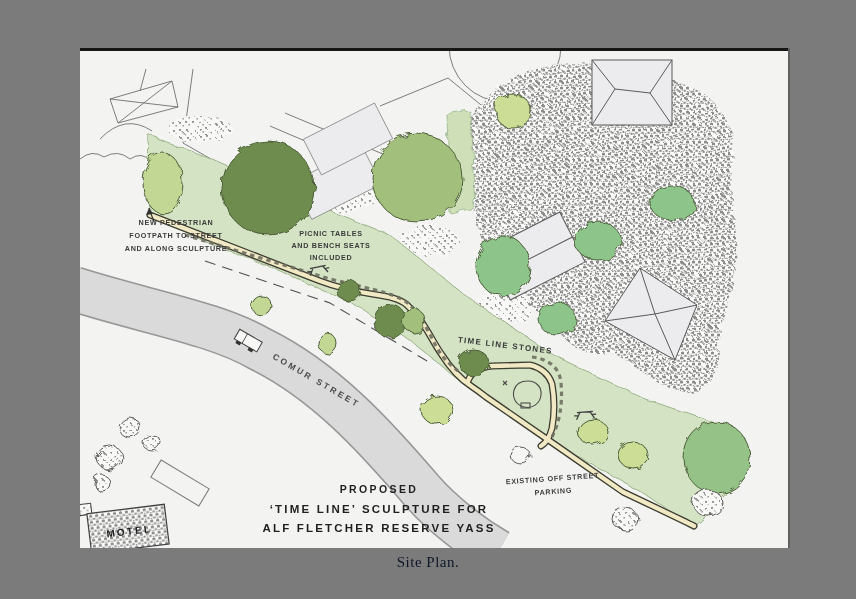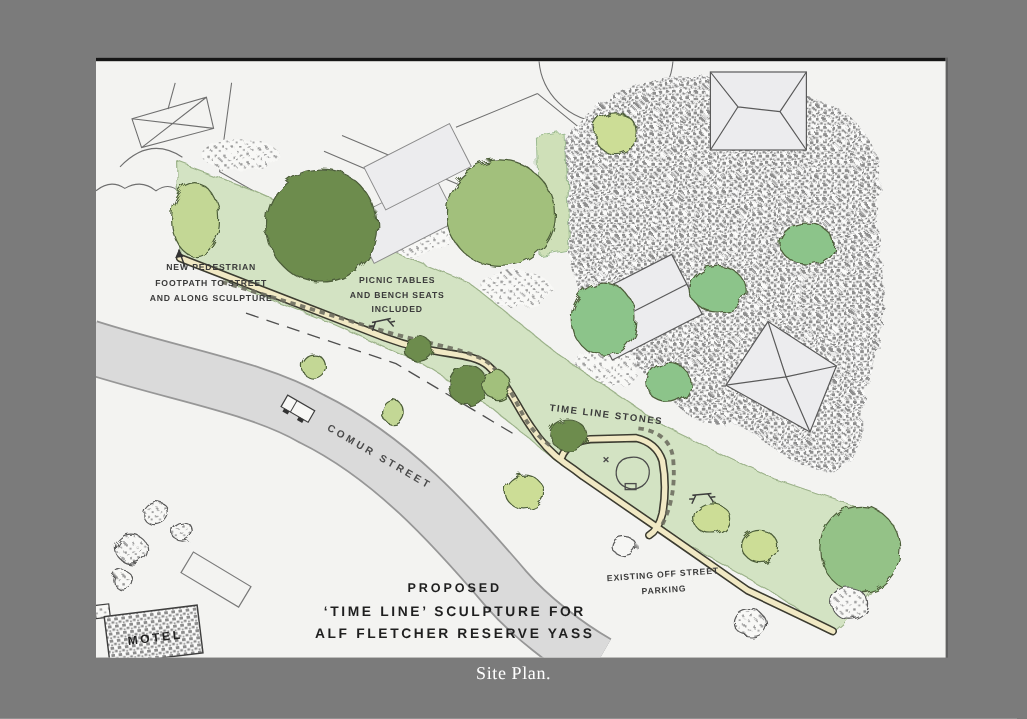--- a/index.html
+++ b/index.html
@@ -11,21 +11,21 @@
   .paper{
     position:absolute;left:80px;top:48px;width:708px;height:497px;
     background:#f3f3f1;
     border-top:3px solid #161616;
     box-shadow:2px 0 0 rgba(20,20,20,.25);
   }
   .paper svg{display:block;width:708px;height:497px;}
   .caption{
     position:absolute;left:0;top:554px;width:856px;text-align:center;
     font-family:"Liberation Serif", serif;
-    font-size:15px;color:#ffffff;letter-spacing:.5px;
+    font-size:15px;color:#0f172a;letter-spacing:.5px;
   }
   text{font-family:"Liberation Sans", sans-serif;}
   .note{font-size:7.2px;font-weight:bold;letter-spacing:.7px;}
   .street-lbl{font-size:8.5px;font-weight:bold;letter-spacing:2.6px;fill:#4a4a4a;}
   .motel-lbl{font-size:10px;font-weight:bold;letter-spacing:2.2px;}
   .title-l1{font-size:10.5px;font-weight:bold;letter-spacing:2.4px;}
   .title-l23{font-size:11.5px;font-weight:bold;letter-spacing:2.2px;}
   .sketch{fill:none;stroke:#6f6f6f;stroke-width:.9;}
 </style>
 </head>

